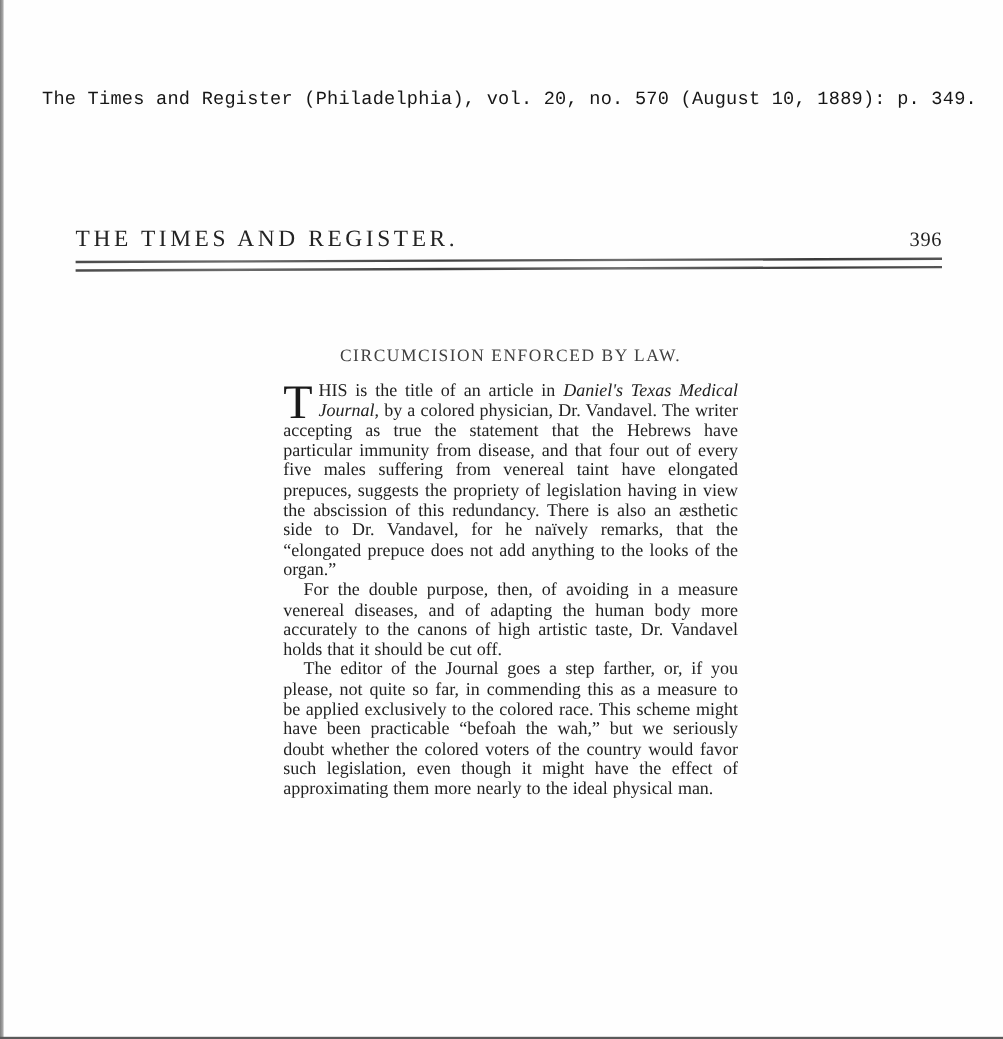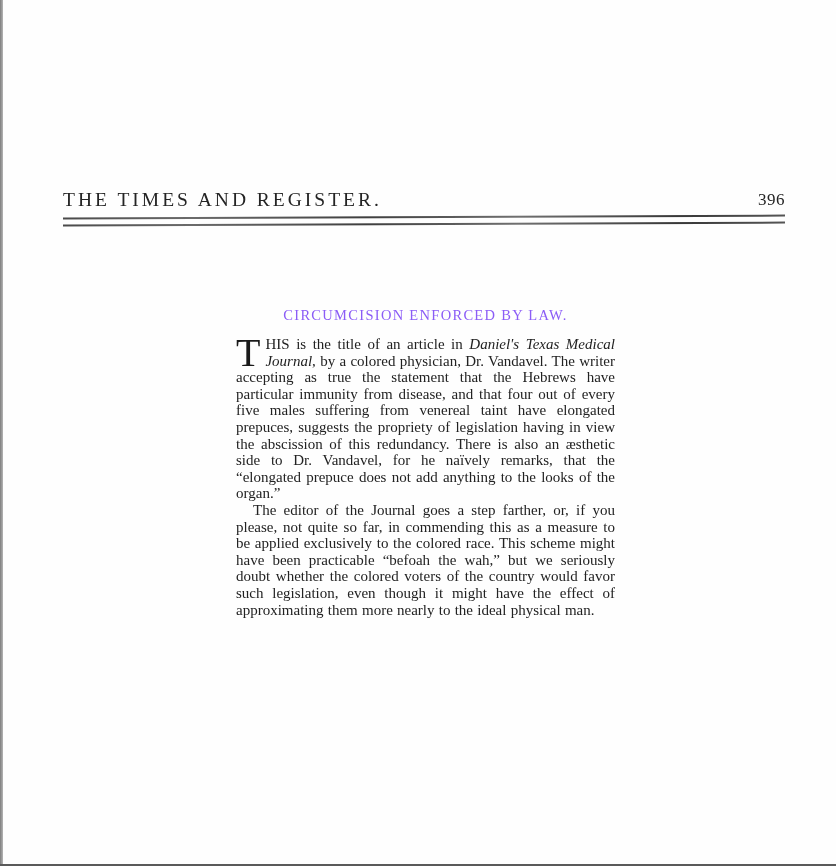--- a/index.html
+++ b/index.html
@@ -68,26 +68,26 @@
   }
   .rule-top { top: 216px; }
   .rule-bottom { top: 223px; height: 1.6px; }
   
   .article {
     position: absolute;
     left: 236px; top: 289px;
     width: 379px;
   }
   .article-title {
-    margin: 18px 0 12px 0;
+    margin: 0 0 12px 0;
     font-size: 14.5px;
     font-weight: normal;
     letter-spacing: 1.3px;
     text-align: center;
-    color: #8b5cf6;
+    color: #404040;
   }
   .para {
     margin: 0;
     font-size: 15px;
     line-height: 16.6px;
     text-align: justify;
     word-spacing: 0.5px;
     color: #222222;
   }
   .para.indent { text-indent: 17px; }
@@ -101,31 +101,33 @@
   .italic { font-style: italic; }
 </style>
 </head>
 <body>
 
 <div class="scan-page">
 
   <div class="edge-left"></div>
   <div class="edge-bottom"></div>
 
+  <div class="citation">The Times and Register (Philadelphia), vol. 20, no. 570 (August 10, 1889): p. 349.</div>
 
   <div class="masthead">
     <span class="masthead-title">THE TIMES AND REGISTER.</span>
     <span class="page-number">396</span>
   </div>
 
   <div class="rule rule-top"></div>
   <div class="rule rule-bottom"></div>
 
   <div class="article">
     <h2 class="article-title">CIRCUMCISION ENFORCED BY LAW.</h2>
 
     <p class="para para-first"><span class="dropcap">T</span><span>HIS is the title of an article in </span><span class="italic">Daniel's Texas Medical Journal</span><span>, by a colored physician, Dr. Vandavel.  The writer accepting as true the statement that the Hebrews have particular immunity from disease, and that four out of every five males suffering from venereal taint have elongated prepuces, suggests the propriety of legislation having in view the abscission of this redundancy.  There is also an æsthetic side to Dr. Vandavel, for he naïvely remarks, that the “elongated prepuce does not add anything to the looks of the organ.”</span></p>
 
+    <p class="para indent">For the double purpose, then, of avoiding in a measure venereal diseases, and of adapting the human body more accurately to the canons of high artistic taste, Dr. Vandavel holds that it should be cut off.</p>
 
     <p class="para indent">The editor of the Journal goes a step farther, or, if you please, not quite so far, in commending this as a measure to be applied exclusively to the colored race.  This scheme might have been practicable “befoah the wah,” but we seriously doubt whether the colored voters of the country would favor such legislation, even though it might have the effect of approximating them more nearly to the ideal physical man.</p>
   </div>
 
 </div>
 
 </body></html>

